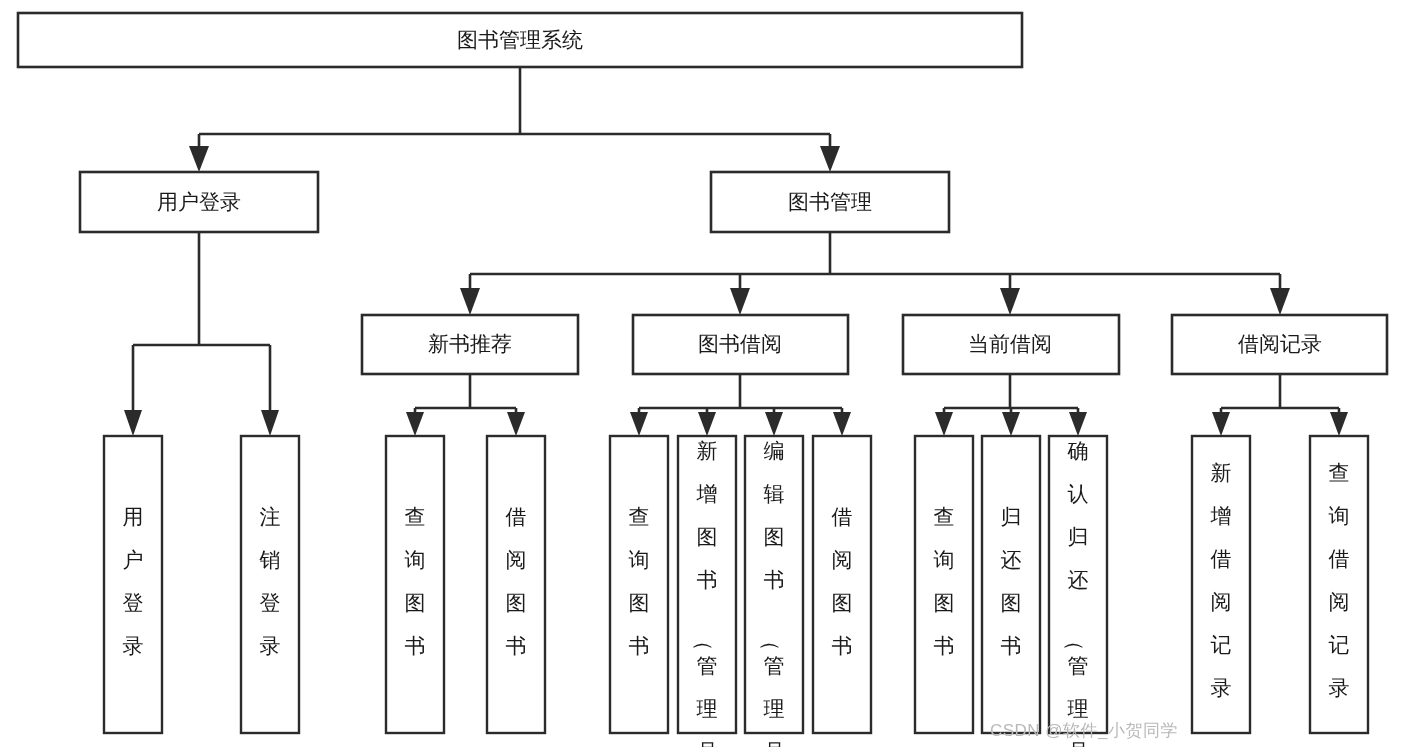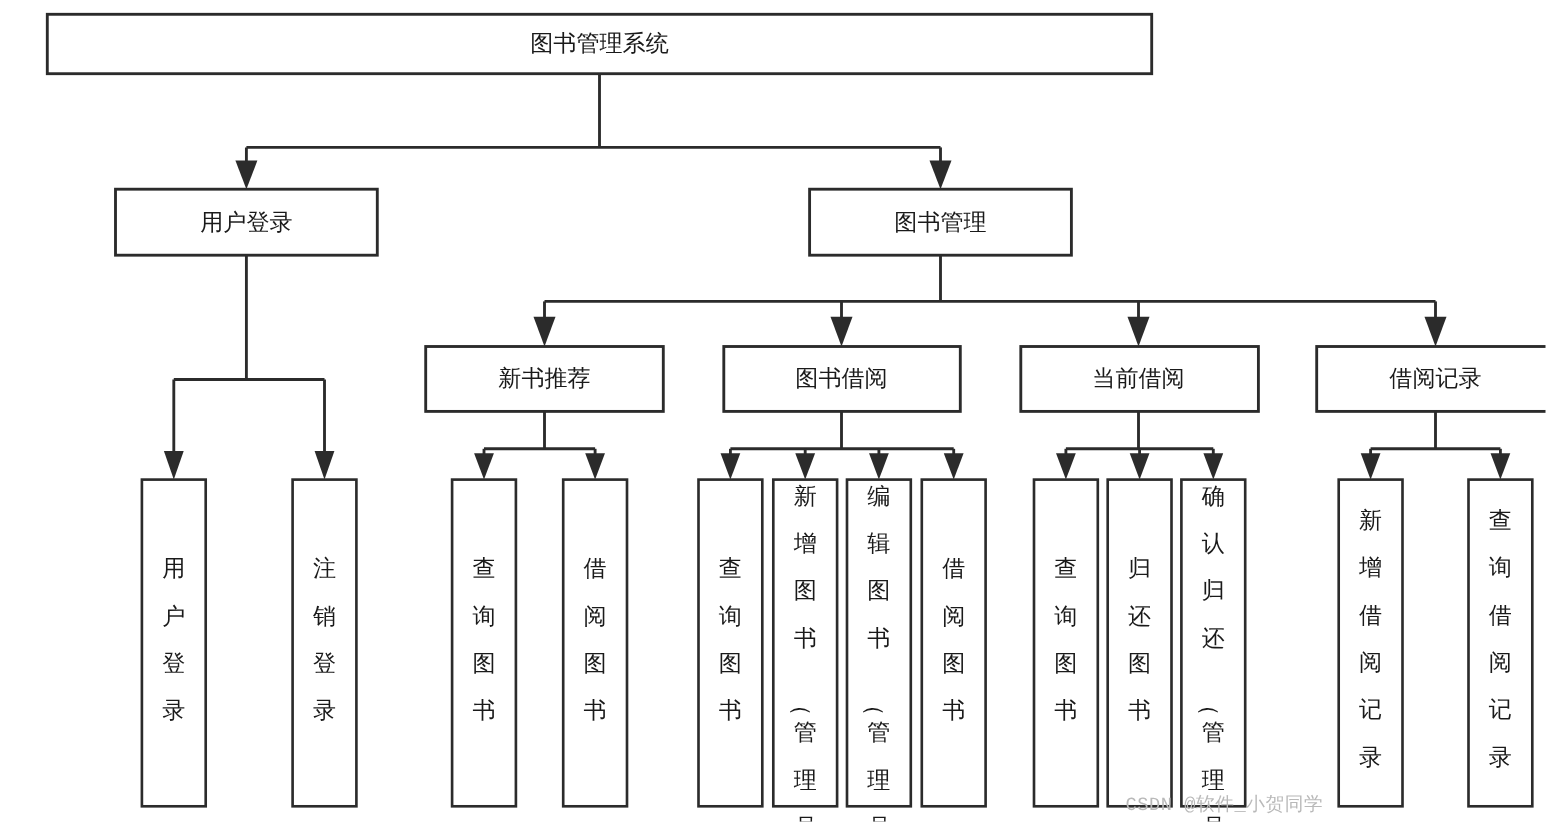--- a/index.html
+++ b/index.html
@@ -13,21 +13,20 @@
     position: relative;
     font-family: "DejaVu Sans", "Liberation Sans", sans-serif;
     overflow: hidden;
   }
   #diagram-root {
     position: absolute;
     left: 0;
     top: 0;
     width: 1186px;
     height: 747px;
-    margin-left: 25px;
   }
   svg.tree {
     display: block;
     width: 1405px;
     height: 747px;
   }
   .node-rect {
     fill: #ffffff;
     stroke: #2b2b2b;
     stroke-width: 2.6;
@@ -58,21 +57,21 @@
     stroke-linecap: butt;
   }
   .arrow-head {
     fill: #2b2b2b;
     stroke: none;
   }
   #watermark {
     position: absolute;
     right: 8px;
     bottom: 5px;
-    font-family: Liberation Mono, monospace;
+    font-family: Liberation Sans, sans-serif;
     font-size: 17px;
     color: #b9b9b9;
     letter-spacing: 0.5px;
     white-space: nowrap;
     pointer-events: none;
   }
 </style>
 </head>
 <body>
 

